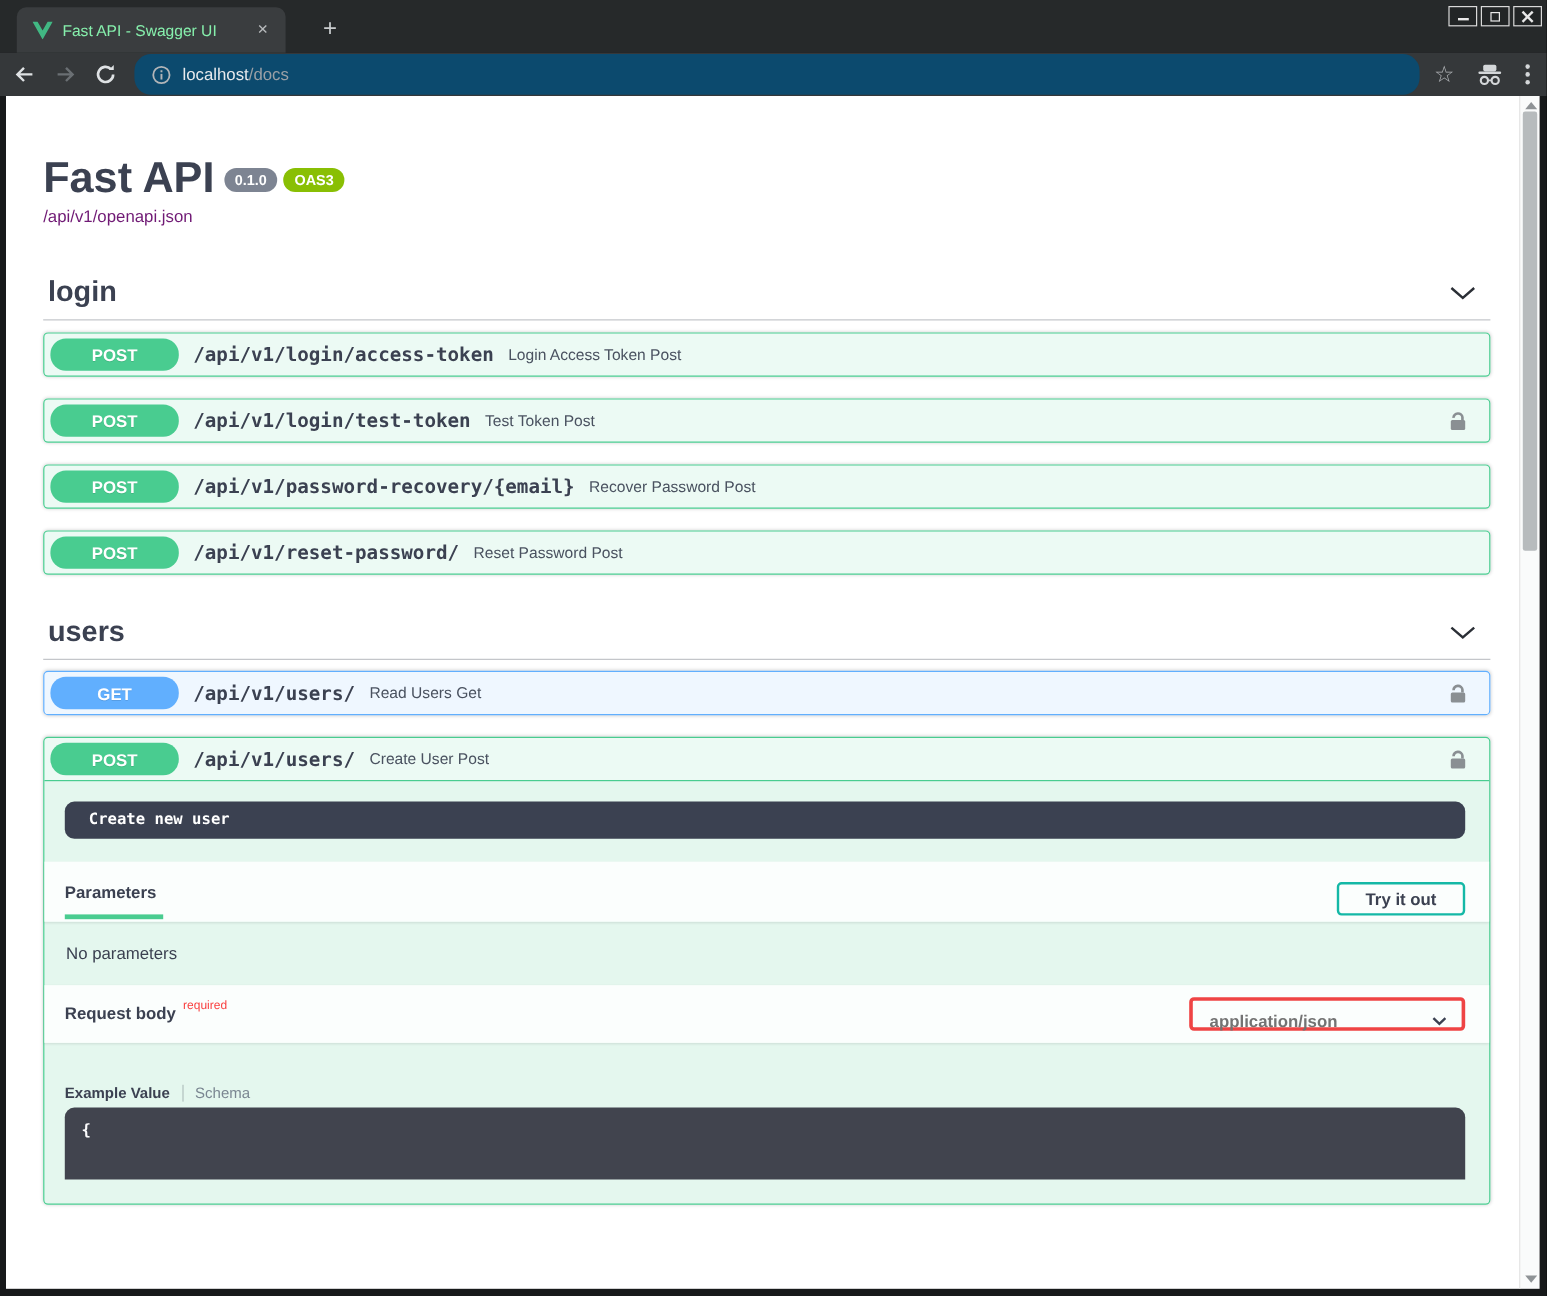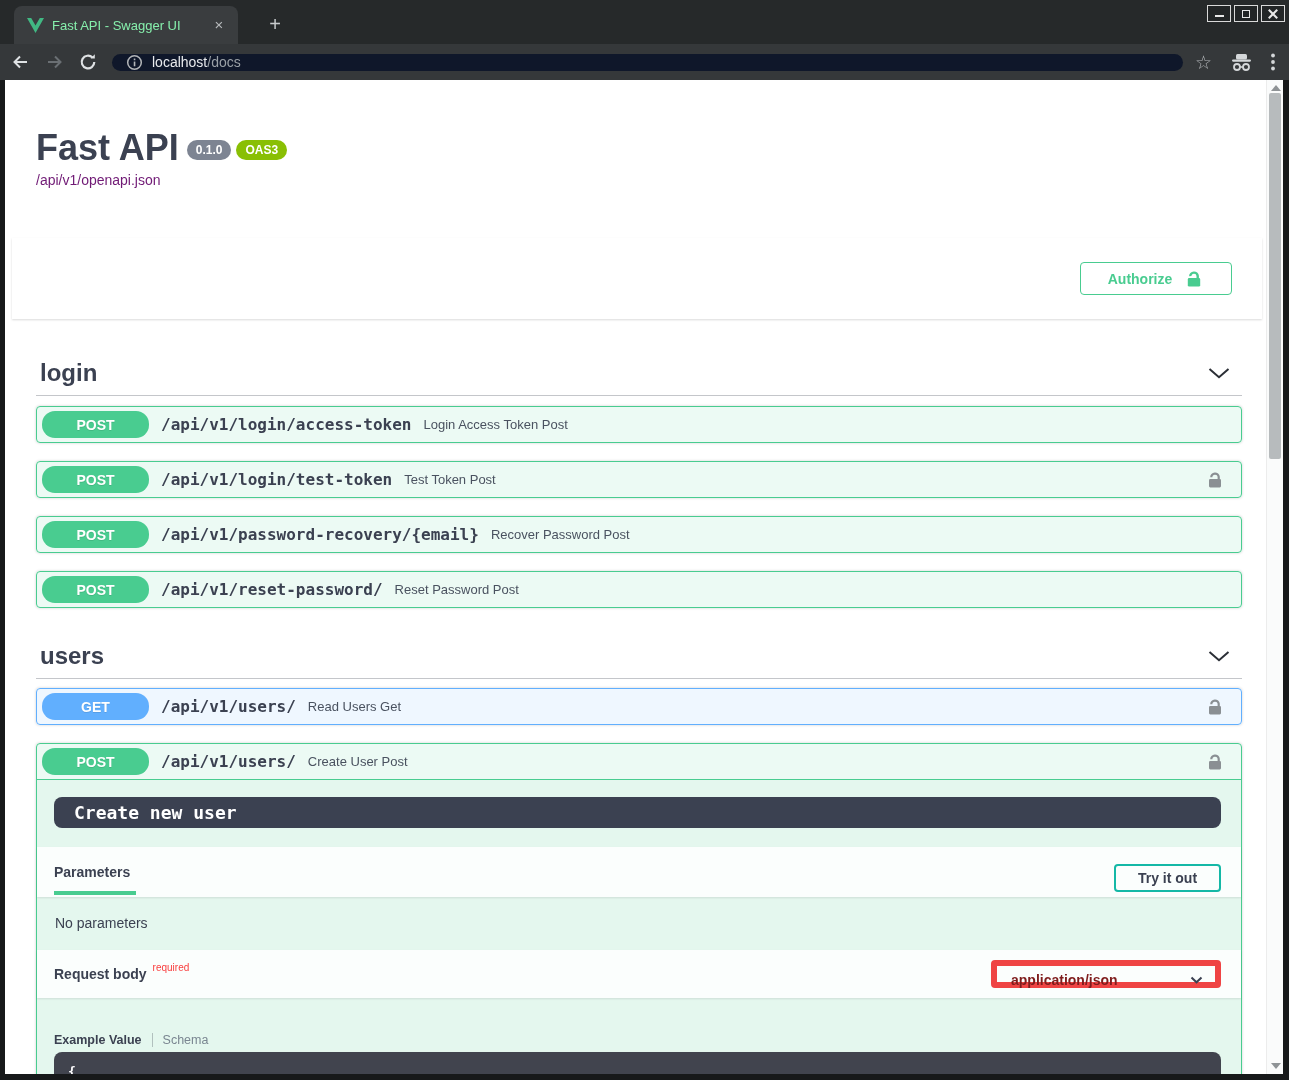--- a/index.html
+++ b/index.html
@@ -19,21 +19,21 @@
   .win-btn { width:24px; height:17px; border:1px solid #d9d9d9; background:#222526; display:flex; align-items:center; justify-content:center; }
   .glyph-min { width:9px; height:2px; background:#e8e8e8; margin-top:5px; }
   .glyph-max { width:8px; height:8px; border:1.5px solid #e8e8e8; }
   .glyph-close { position:relative; width:10px; height:10px; }
   .glyph-close:before,.glyph-close:after { content:""; position:absolute; left:4px; top:-1px; width:2px; height:12px; background:#e8e8e8; }
   .glyph-close:before { transform:rotate(45deg); } .glyph-close:after { transform:rotate(-45deg); }
 
   .toolbar { position:absolute; top:44px; left:0; width:1289px; height:36px; background:#35383a;
              display:flex; align-items:center; }
   .nav-ic { width:28px; height:28px; display:flex; align-items:center; justify-content:center; margin-left:6px; border-radius:50%; }
-  .urlbar { height:17px; flex:1; margin:0 12px 0 10px; background:#0f172a; border-radius:14px;
+  .urlbar { height:34px; flex:1; margin:0 12px 0 10px; background:#0c4a6e; border-radius:14px;
             display:flex; align-items:center; padding:0 14px; }
   .url-host { color:#e8eaed; font-size:14px; margin-left:9px; }
   .url-path { color:#9aa0a6; font-size:14px; }
   .tool-right { display:flex; align-items:center; gap:18px; margin-right:14px; }
   .star { color:#b2b5b8; font-size:19px; }
 
   
   .viewport { position:absolute; top:80px; left:5px; width:1261px; height:994px; background:#fff; overflow:hidden; }
   .scrollbar { position:absolute; top:80px; right:6px; width:17px; height:994px; background:#fafbfb; border-left:1px solid #ececec; }
   .sb-arrow-up { position:absolute; top:5px; left:4px; width:0; height:0; border-left:5px solid transparent; border-right:5px solid transparent; border-bottom:6px solid #8f9396; }
@@ -77,38 +77,38 @@
   .m-post { background:#49cc90; } .m-get { background:#61affe; }
   .op-path { margin-left:12px; font-family:"DejaVu Sans Mono", monospace; font-weight:bold; font-size:16px; color:#3b4151; }
   .op-summary { margin-left:12px; font-size:13px; color:#4a5260; }
   .op-spacer { flex:1; }
   .lock { color:#8a8f93; display:flex; }
 
   
   .op-body { border-top:1px solid #49cc90; background:rgba(73,204,144,.05); }
   .op-desc { margin:17px 20px 0 17px; height:31px; background:#3b4151; border-radius:8px;
              display:flex; align-items:center; padding:0 20px;
-             font-family:"DejaVu Sans Mono", monospace; font-size:18px; font-weight:bold; color:#fff; }
+             font-family:"DejaVu Sans Mono", monospace; font-size:13px; font-weight:bold; color:#fff; }
   .sec-header { margin-top:19px; height:50px; background:rgba(255,255,255,.85);
                 box-shadow:0 1px 2px rgba(0,0,0,.1); display:flex; align-items:center;
                 justify-content:space-between; padding:0 20px 0 17px; }
   .param-tab { position:relative; height:50px; display:flex; align-items:center;
                font-size:14px; font-weight:bold; color:#3b4151; cursor:pointer; }
   .param-tab .underline { position:absolute; left:0; bottom:2px; width:82px; height:4px; background:#49cc90; }
   .btn-tryout { width:107px; height:28px; background:transparent; border:2px solid #14b8a6; border-radius:4px;
                 font-size:14px; font-weight:bold; color:#3b4151; cursor:pointer;
                 font-family:"Liberation Sans", sans-serif;margin-top:12px; }
   .no-params { padding:18px 20px 19px 18px; font-size:14px; color:#3b4151; }
   .reqbody-header { height:48px; background:rgba(255,255,255,.85); box-shadow:0 1px 2px rgba(0,0,0,.1);
                     display:flex; align-items:center; justify-content:space-between; padding:0 20px 0 17px; }
   .reqbody-label { font-size:14px; font-weight:bold; color:#3b4151; }
   .required { color:#f93e3e; font-size:10px; vertical-align:top; margin-left:6px; position:relative; top:-3px; }
-  .content-select { width:230px; height:28px; background:transparent; border:6px solid #ef4444; border-radius:4px;
+  .content-select { width:230px; height:28px; background:transparent; border:3px solid #ef4444; border-radius:4px;
                     display:flex; align-items:center; justify-content:space-between; padding:11px 12px 0 14px;
-                    font-size:14px; font-weight:bold; color:#7f1d1d; cursor:pointer;
+                    font-size:14px; font-weight:bold; color:#737373; cursor:pointer;
                     font-family:"Liberation Sans", sans-serif; }
   .model-area { padding:35px 20px 20px 17px; }
   .model-tabs { display:flex; align-items:flex-start; }
   .mtab-active { font-size:12.5px; font-weight:bold; color:#3b4151; cursor:pointer; }
   .mtab-sep { width:1px; height:14px; background:rgba(59,65,81,.3); margin:0 10px; }
   .mtab { font-size:12.5px; color:#7a8691; cursor:pointer; }
   .code-block { margin-top:5px; height:60px; background:#41444e; border-radius:8px 8px 0 0;
                 padding:12px 14px; font-family:"DejaVu Sans Mono", monospace; font-size:13px;
                 font-weight:bold; color:#fdfdfe; overflow:hidden; }
 </style>
@@ -193,31 +193,20 @@
   <div class="viewport">
     <div class="wrap">
 
       <div class="info">
         <div>
           <span class="api-title">Fast API</span><span class="badge badge-version">0.1.0</span><span class="badge badge-oas">OAS3</span>
         </div>
         <a class="spec-link" href="#">/api/v1/openapi.json</a>
       </div>
 
-      <div class="scheme">
-        <button class="btn-authorize">
-          <span>Authorize</span>
-          <span style="display:flex;color:#49cc90;">
-            <svg width="20" height="20" viewBox="0 0 20 20">
-                <path d="M6.3 7.2 a3.7 3.4 0 0 1 7.4 -0.4 V9" fill="none" stroke="currentColor" stroke-width="2.4"></path>
-                <rect x="3.8" y="9" width="12.4" height="8.6" rx="1.4" fill="currentColor"></rect>
-              </svg>
-          </span>
-        </button>
-      </div>
 
       <div class="tag-header tag-login">
         <span class="tag-title">login</span>
         <span style="display:flex;">
           <svg width="22" height="11" viewBox="0 0 22 11">
               <path d="M1.5 1 L11 9.2 L20.5 1" fill="none" stroke="#2b2f36" stroke-width="2"></path>
             </svg>
         </span>
       </div>
       <div class="ops">

